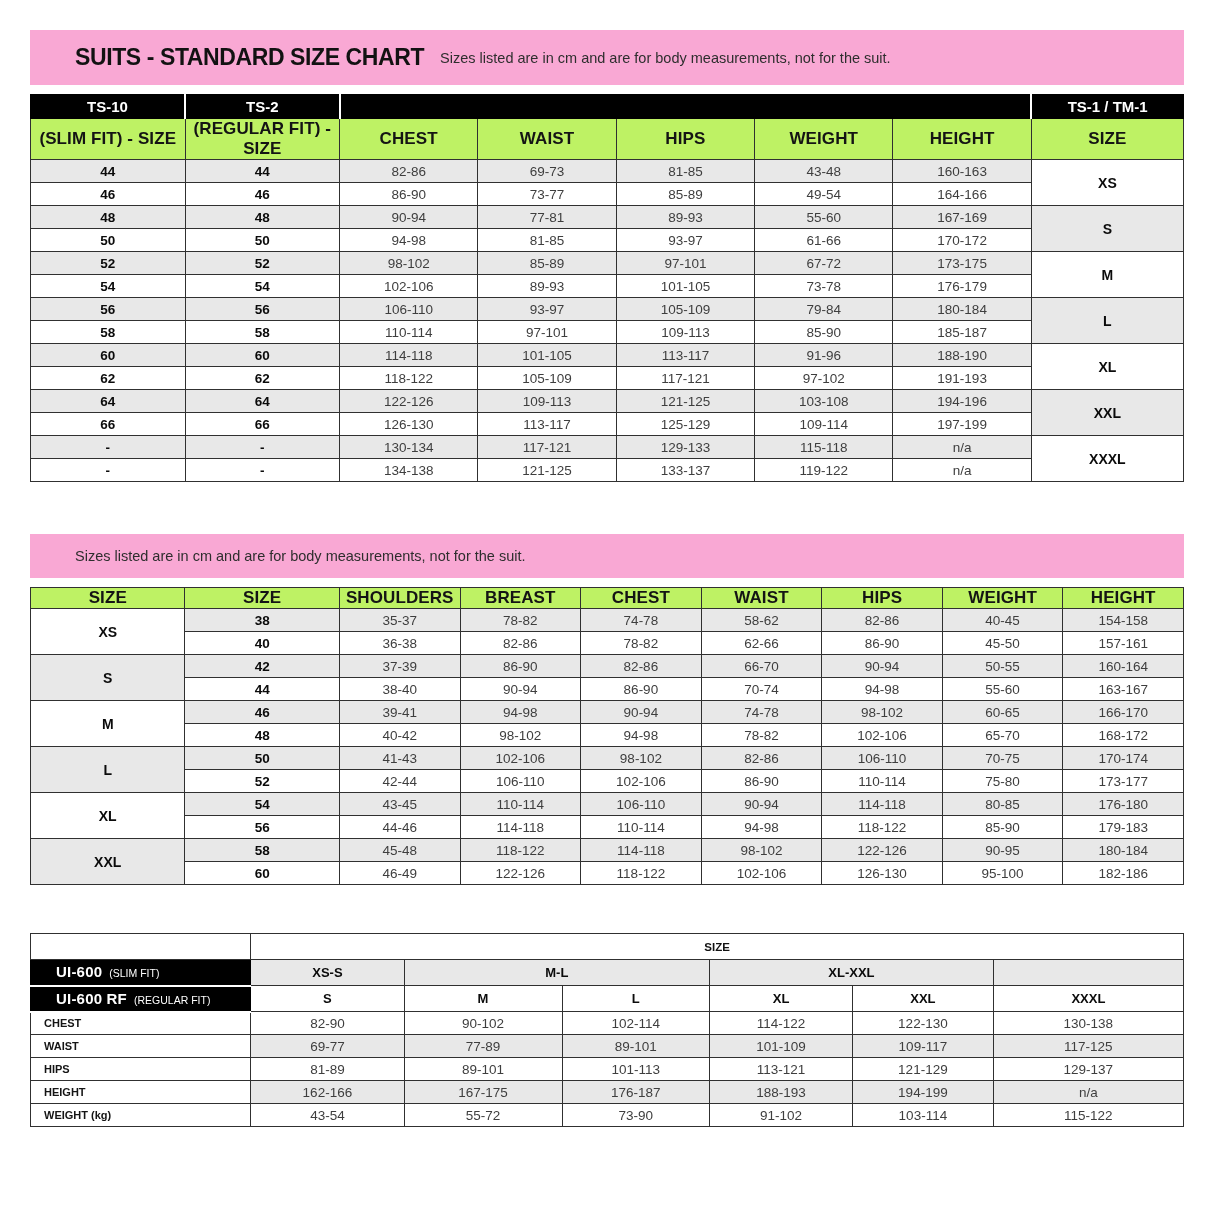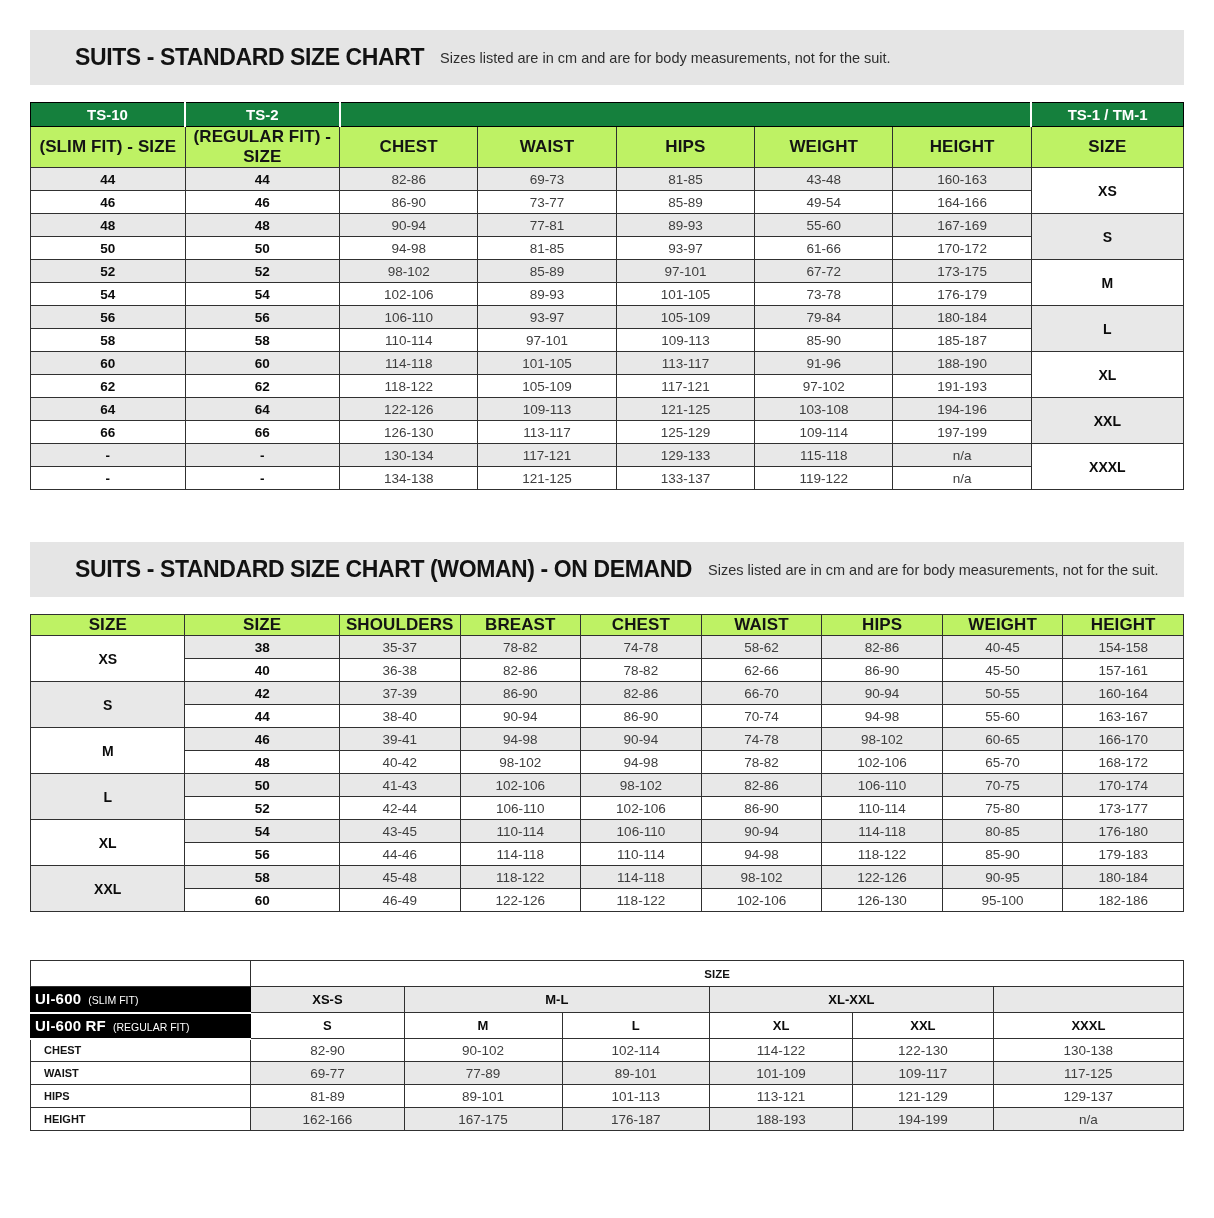--- a/index.html
+++ b/index.html
@@ -6,66 +6,66 @@
   html,body { background:#ffffff; }
   body {
     width:1214px; height:1218px;
     font-family:"Liberation Sans", sans-serif;
     color:#111;
   }
   .page { padding:30px 30px 0 30px; }
 
   
   .band {
-    background:#e5e5e5;
+    background:#f9a8d4;
     display:flex; align-items:center; gap:16px;
     padding:14px 18px 14px 45px;
-    margin-bottom:17px;
+    margin-bottom:9px;
     white-space:nowrap;
   }
   .band .title { font-size:23px; font-weight:bold; letter-spacing:-0.4px; color:#121212; }
   .band .sub   { font-size:14.5px; color:#2e2e2e; }
 
   
   table { width:100%; border-collapse:collapse; table-layout:fixed; }
   th, td {
     border:1px solid #303030;
     text-align:center; vertical-align:middle;
     height:23px; overflow:hidden;
     font-family:"Liberation Sans", sans-serif;
   }
   td.val   { font-size:13.5px; font-weight:normal; color:#3e3e3e; }
   td.num   { font-size:13.5px; font-weight:bold; color:#0b0b0b; }
   td.group { font-size:14px;   font-weight:bold; color:#0b0b0b; background:#ffffff; }
   .shade   { background:#e8e8e8; }
   td.group.shade { background:#e8e8e8; }
 
   th.black {
-    background:#15803d; color:#ffffff;
+    background:#000000; color:#ffffff;
     font-size:15px; font-weight:bold; height:24px;
     border-color:#000;
     text-align:center;
   }
   th.black.sep { border-left:2px solid #ffffff;margin-left:31px; }
   th.subhead {
     background:#bef264; color:#141414;
     font-size:17px; font-weight:bold; height:21px;
     letter-spacing:0.1px;
   }
 
   #suits-men-table  { margin-bottom:52px; }
   #suits-woman-table{ margin-bottom:48px; }
 
   
   td.corner { background:#ffffff; height:26px; }
   th.size-span { background:#ffffff; font-size:11.5px; font-weight:bold; height:26px; }
   tr.model-row th, tr.model-row td { height:26px; }
   th.model {
     background:#000000; color:#ffffff; text-align:left;
-    padding-left:4px; border-color:#000; border-bottom:2px solid #fff;
+    padding-left:25px; border-color:#000; border-bottom:2px solid #fff;
   }
   .model-name { font-size:15px; font-weight:bold; letter-spacing:0.2px; }
   .model-fit  { font-size:10.5px; font-weight:normal; margin-left:7px; }
   td.msize { font-size:13px; font-weight:bold; color:#0b0b0b; }
   th.measure {
     background:#ffffff; color:#141414; text-align:left;
     padding-left:13px; font-size:11px; font-weight:bold;
   }
 </style>
 </head>
@@ -240,21 +240,20 @@
             <td class="val">133-137</td>
             <td class="val">119-122</td>
             <td class="val">n/a</td>
           </tr>
         </tbody>
     </table>
   </section>
 
   <section>
     <header class="band">
-      <span class="title">SUITS - STANDARD SIZE CHART (WOMAN) - ON DEMAND</span>
       <span class="sub">Sizes listed are in cm and are for body measurements, not for the suit.</span>
     </header>
     <table id="suits-woman-table">
       <colgroup>
         <col style="width:13.4%">
           <col style="width:13.4%">
           <col style="width:10.46%">
           <col style="width:10.46%">
         <col style="width:10.46%">
           <col style="width:10.46%">
@@ -471,17 +470,26 @@
           </tr>
           <tr>
             <th class="measure shade">HEIGHT</th>
             <td class="val shade">162-166</td>
             <td class="val shade">167-175</td>
             <td class="val shade">176-187</td>
             <td class="val shade">188-193</td>
             <td class="val shade">194-199</td>
             <td class="val shade">n/a</td>
           </tr>
+          <tr>
+            <th class="measure">WEIGHT (kg)</th>
+            <td class="val">43-54</td>
+            <td class="val">55-72</td>
+            <td class="val">73-90</td>
+            <td class="val">91-102</td>
+            <td class="val">103-114</td>
+            <td class="val">115-122</td>
+          </tr>
         </tbody>
     </table>
   </section>
 
 </div>
 
 </body></html>

